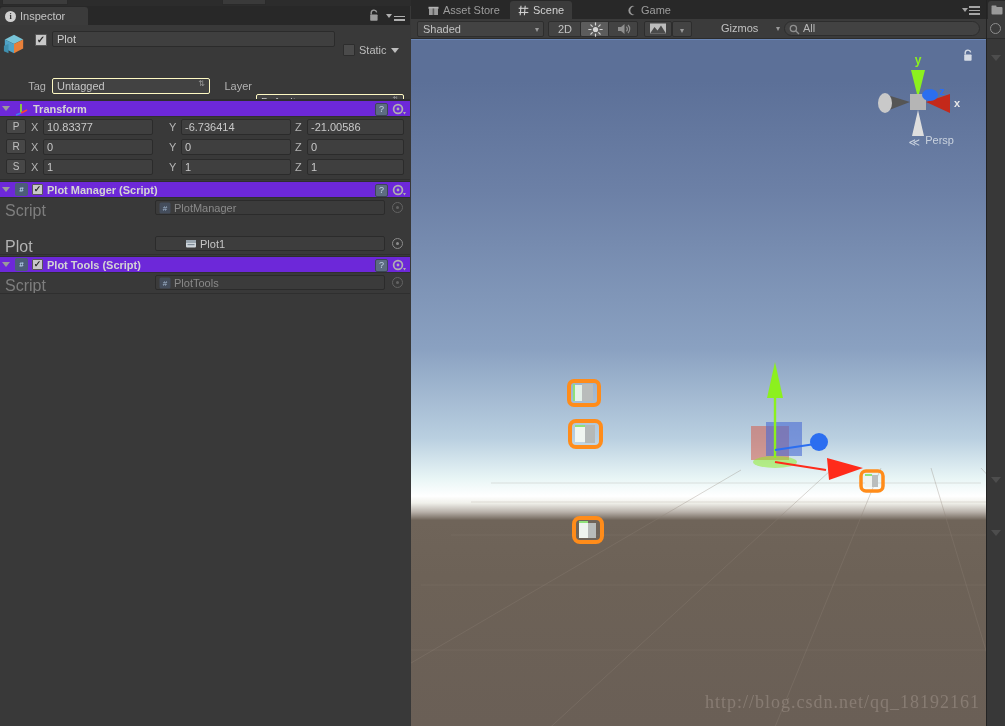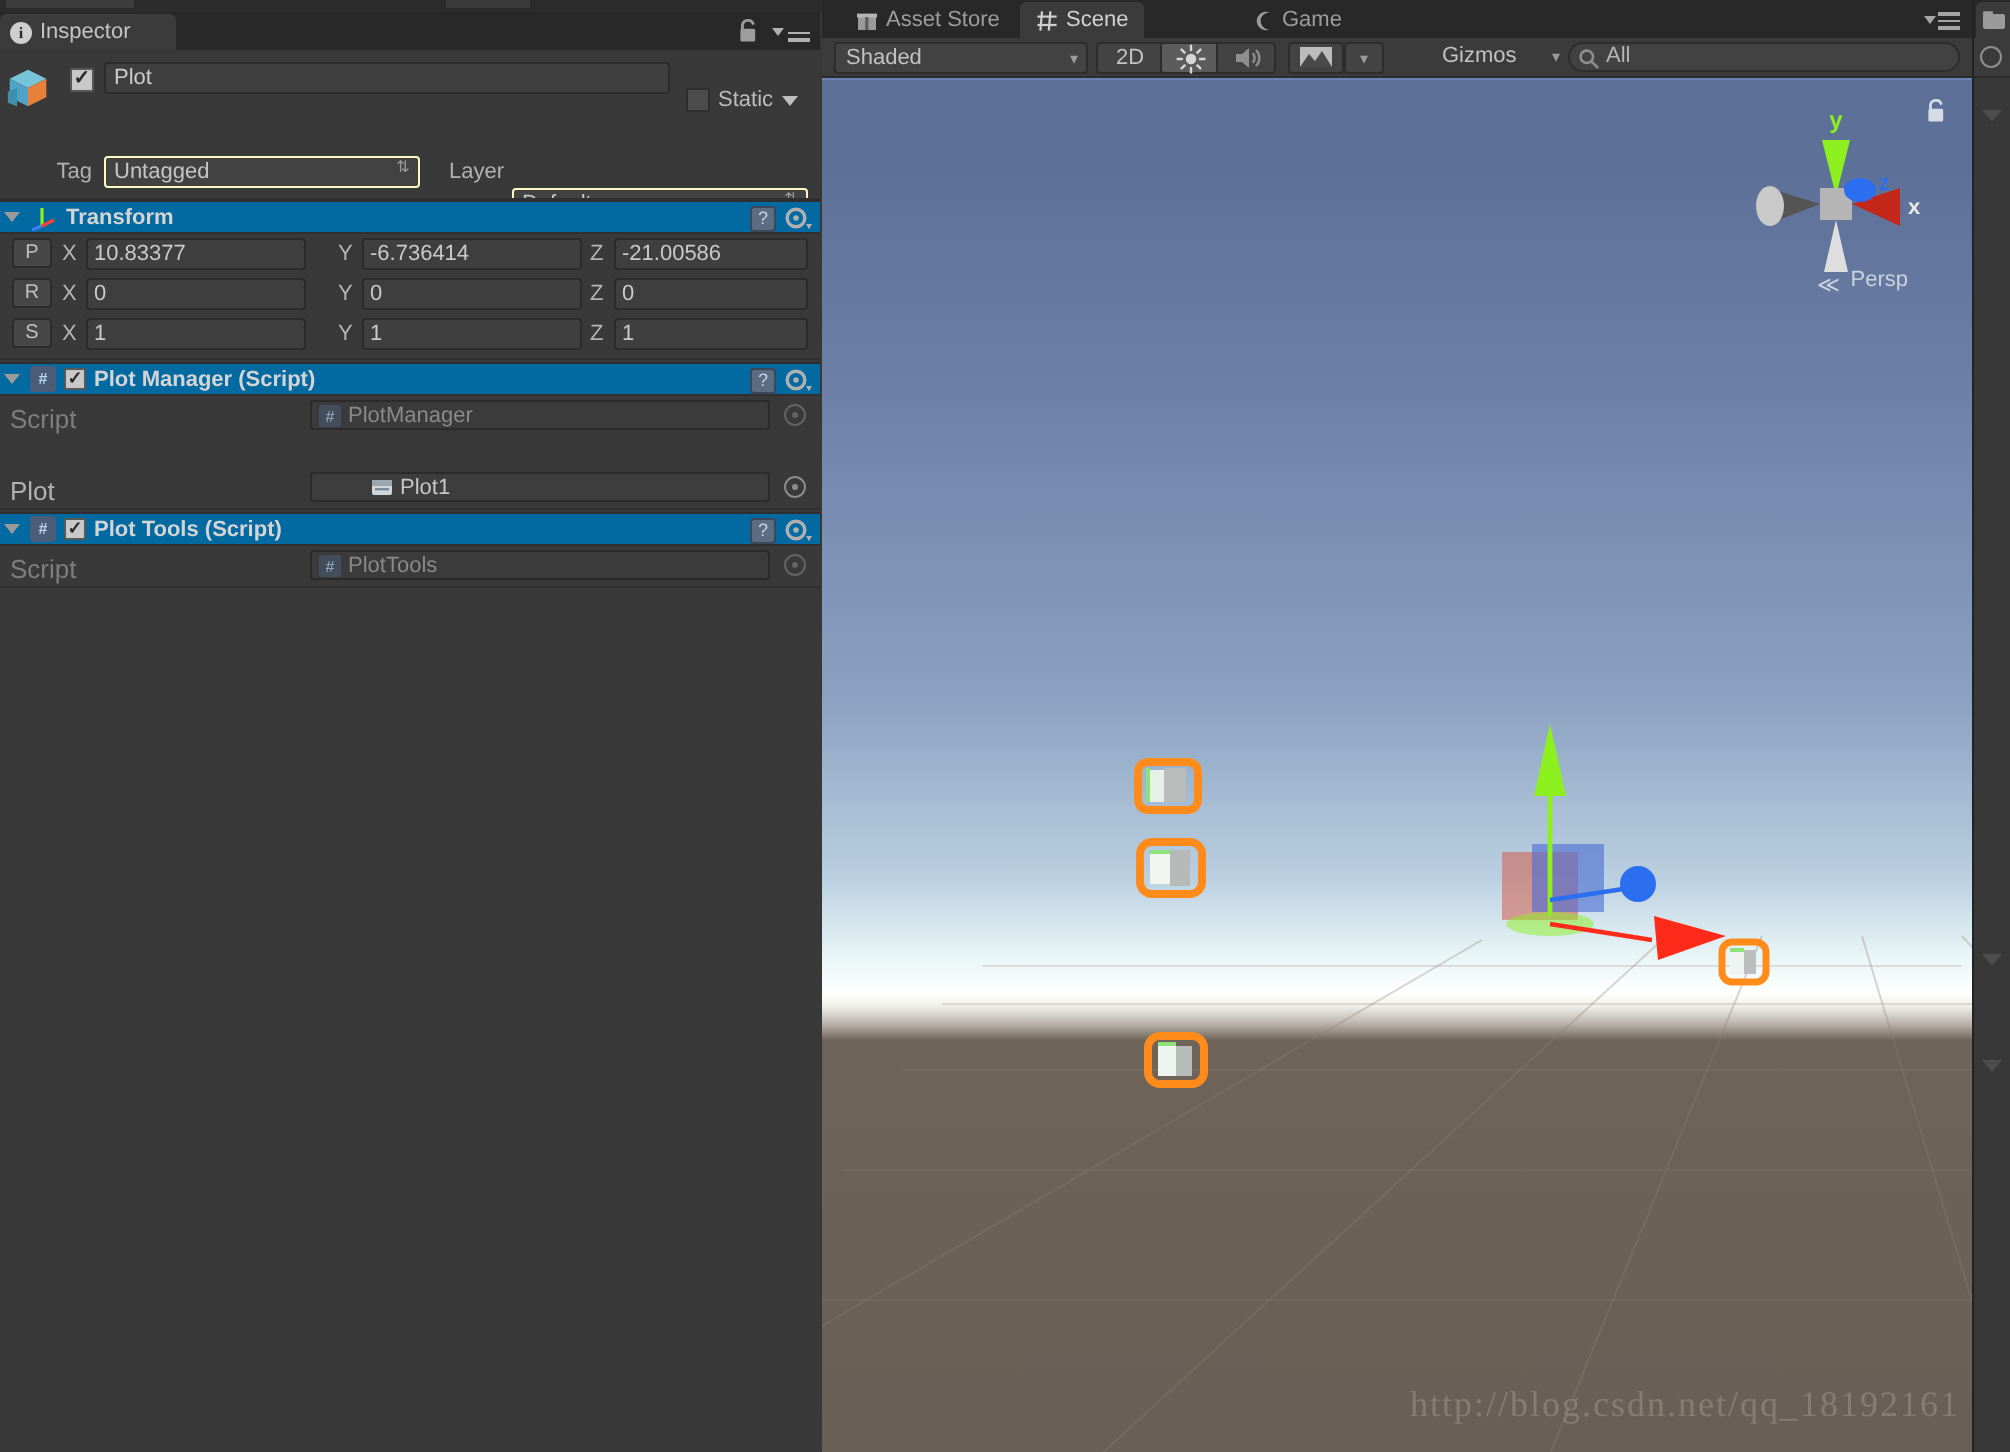--- a/index.html
+++ b/index.html
@@ -107,21 +107,21 @@
     height:16px; color:#c5c5c5; font-size:11px; padding-left:4px; line-height:14px;
     position:relative;
   }
   .popup .arr {
     position:absolute; right:4px; top:3px; width:7px; height:10px;
     color:#9a9a9a; font-size:8px; line-height:4px; text-align:center;
   }
 
   
   .comp-hdr {
-    width:410px; height:17px; background:#0369a1;
+    width:410px; height:17px; background:#6d28d9;
     border-top:1px solid #2e2e2e; border-bottom:1px solid #303030;
     display:flex; align-items:center; gap:4px; padding-left:2px;
   }
   .fold {
     width:0;height:0;border-left:4px solid transparent;border-right:4px solid transparent;
     border-top:5px solid #9a9a9a; flex:0 0 auto; margin-right:1px;
   }
   .comp-title { color:#d4d4d4; font-size:11px; font-weight:bold; }
   .script-badge {
     width:13px;height:13px;background:#4c5d78;border-radius:2px;
@@ -160,21 +160,21 @@
   .objsel {
     width:11px; height:11px; border-radius:50%;
     border:1px solid #8c8c8c; position:relative;
   }
   .objsel::after{
     content:''; position:absolute; left:3px; top:3px; width:3px; height:3px;
     border-radius:50%; background:#8c8c8c;
   }
   .objsel.dim { border-color:#636363; }
   .objsel.dim::after{ background:#636363; }
-  .fld-lbl { color:#b2b2b2; font-size:13px; }
+  .fld-lbl { color:#b2b2b2; font-size:16px; }
   .fld-lbl.dim { color:#7e7e7e; }
 
   .mini-icon { width:12px; height:12px; flex:0 0 auto; }
 
   .addcomp {
     left:84px; top:278px; width:227px; height:19px;
     background: linear-gradient(#4b4b4b, #3c3c3c);
     border:1px solid #2b2b2b; border-radius:3px;
     color:#b6b6b6; font-size:11px; text-align:center; line-height:17px;
   }

